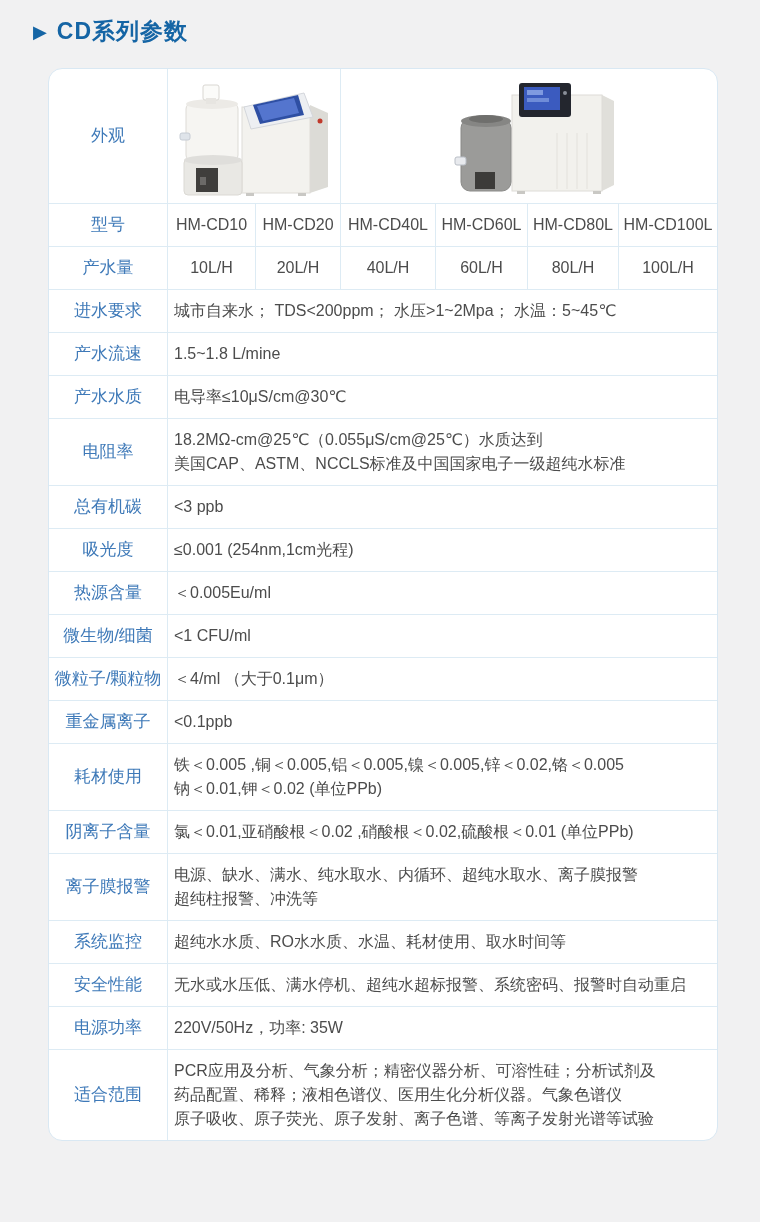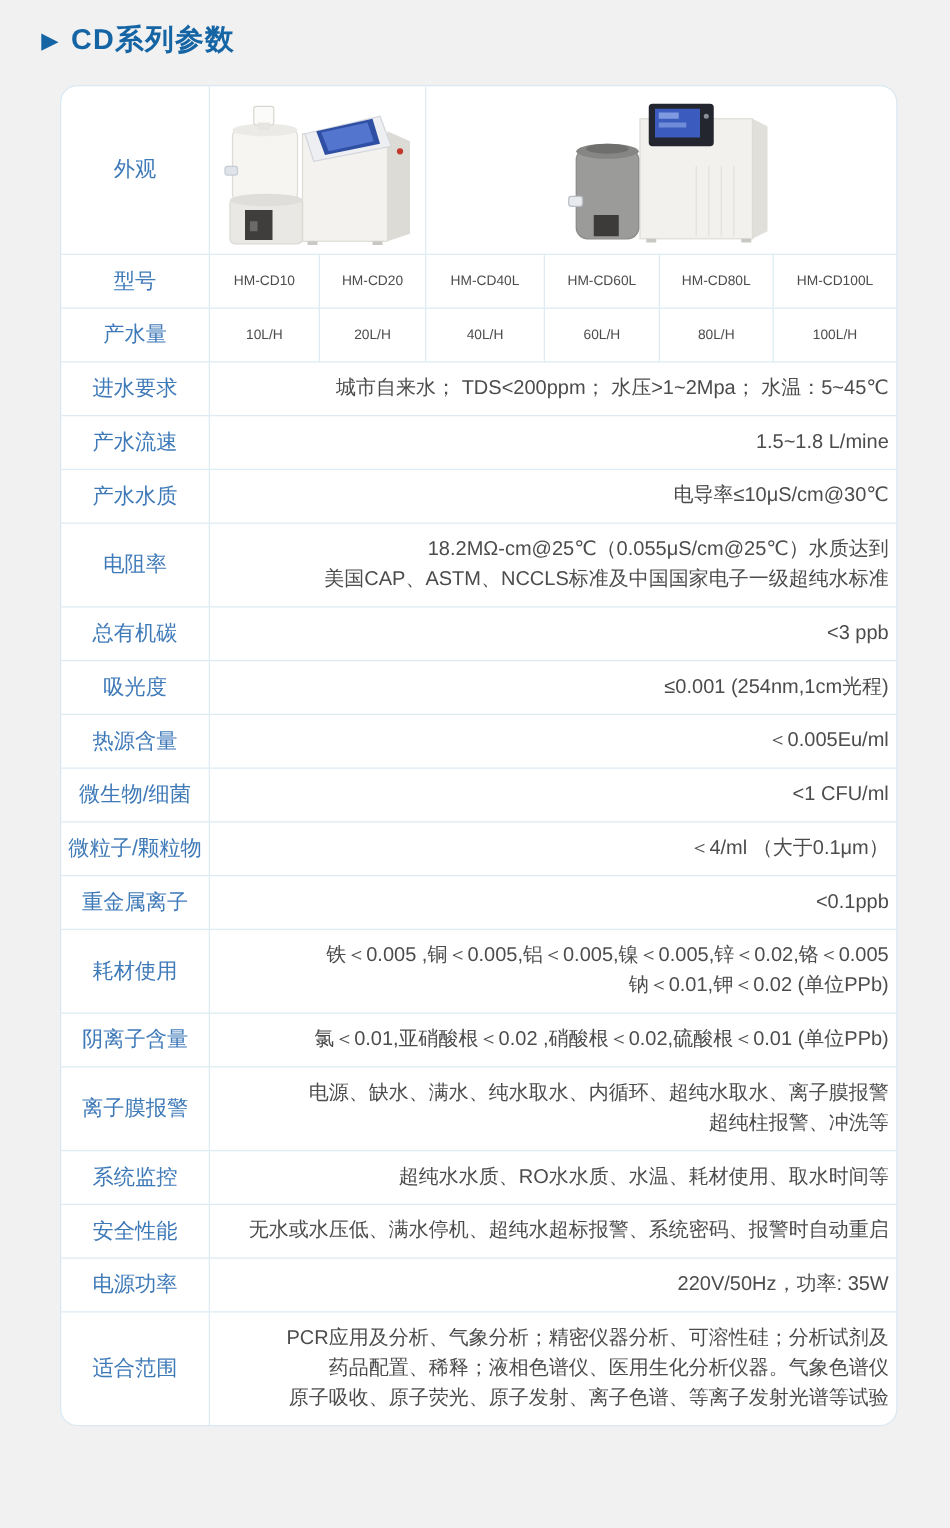--- a/index.html
+++ b/index.html
@@ -40,22 +40,22 @@
     font-size: 16px;
     color: #4c4c4c;
   }
   td:last-child { border-right: none; }
   tr:last-child td { border-bottom: none; }
   td.label-cell {
     color: #3e79b8;
     font-size: 17px;
     padding: 9px 2px;
   }
-  td.value-cell div { text-align: right; }
-  td.model-cell { font-size: 11px; letter-spacing: 0; padding: 9px 2px; }
+  td.value-cell div { text-align: left; }
+  td.model-cell { font-size: 16px; letter-spacing: 0; padding: 9px 2px; }
   td.img-cell { height: 132px; padding: 4px; }
   td.img-cell svg { display: block; margin: 0 auto; }
 </style>
 </head>
 <body>
 
 <div class="page-title">
   <span class="title-marker">▶</span>
   <span>CD系列参数</span>
 </div>

